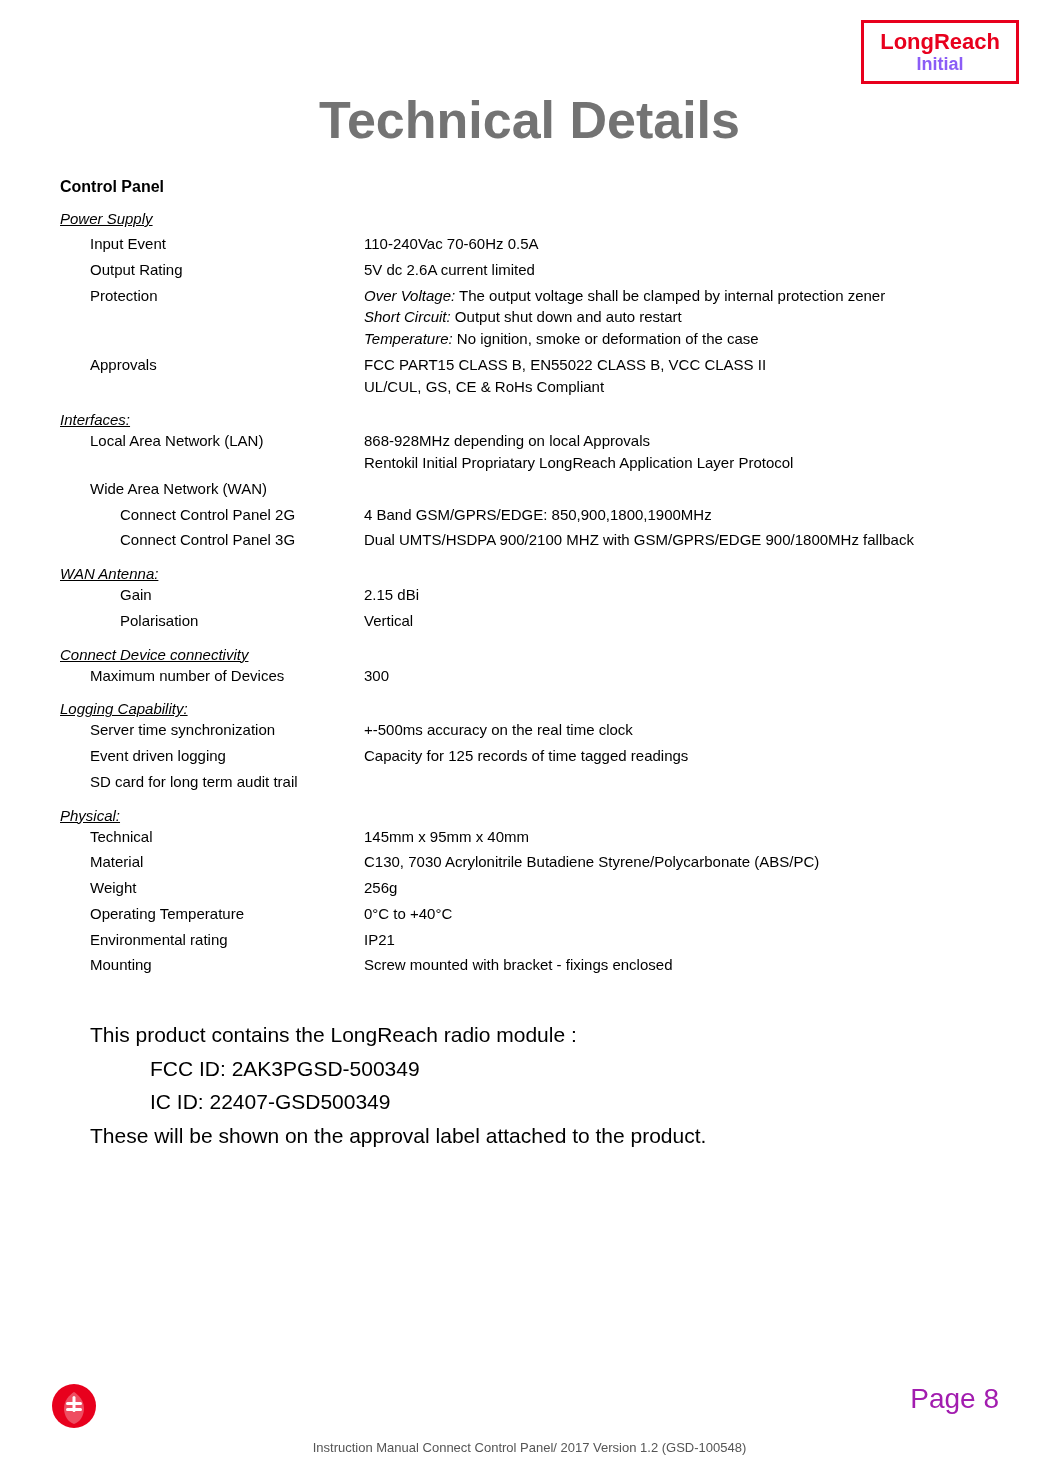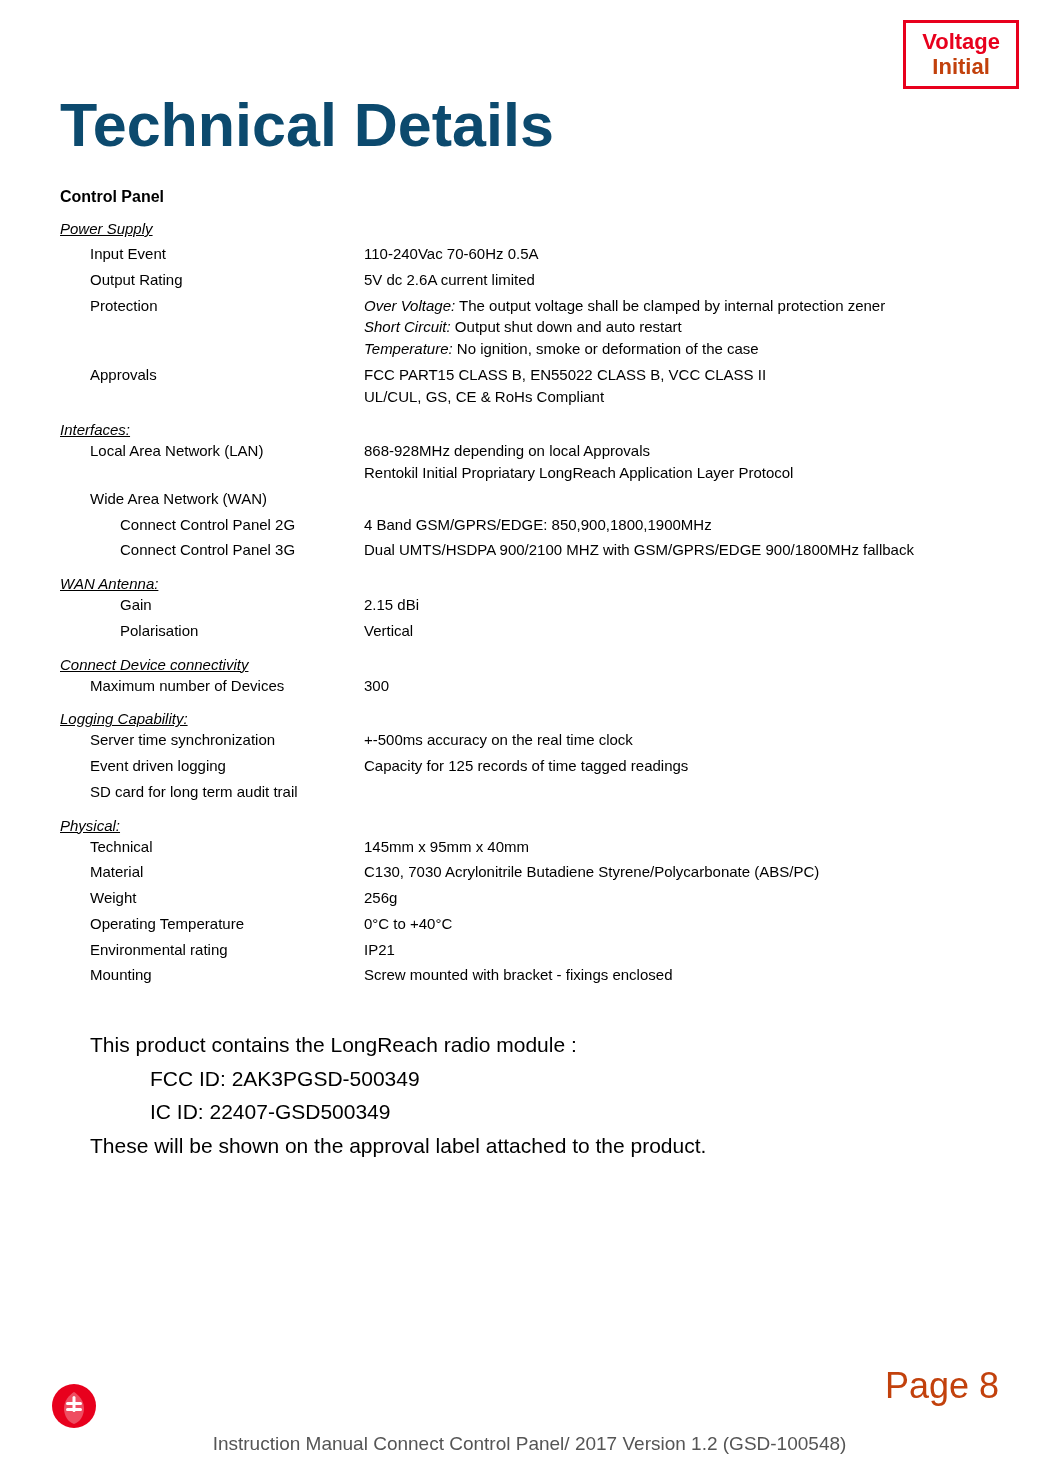--- a/index.html
+++ b/index.html
@@ -13,23 +13,24 @@
       font-size: 15px;
       color: #000;
     }
     .logo-box {
       border: 3px solid #e8001d;
       padding: 6px 14px;
       display: inline-block;
     }
 
     h1.page-title {
-      font-size: 61px;
+      font-size: 52px;
       font-weight: bold;
-      color: #0c4a6e;
+      color: #737373;
+      text-align: center;
       margin-top: 60px;
       margin-bottom: 28px;
     }
 
     .section-title {
       font-weight: bold;
       font-size: 16px;
       margin-bottom: 4px;
     }
 
@@ -80,50 +81,50 @@
       font-size: 21px;
       line-height: 1.6;
       padding-left: 30px;
     }
     .fcc-section .indent {
       padding-left: 60px;
     }
 
     .page-footer {
       position: absolute;
-      bottom: 68px;
+      bottom: 60px;
       right: 60px;
-      font-size: 36px;
-      color: #c2410c;
+      font-size: 28px;
+      color: #a21caf;
     }
 
     .footer-bar {
       position: absolute;
       bottom: 20px;
       left: 0;
       right: 0;
       text-align: center;
-      font-size: 19px;
+      font-size: 13px;
       color: #555;
     }
 
     .logo-icon {
       position: absolute;
       bottom: 45px;
       left: 50px;
       width: 48px;
       height: 48px;
     }
   </style>
 </head>
 <body>
 
 <div class="logo-box" style="position:absolute;top:20px;right:40px;border:3px solid #e8001d;padding:6px 16px;text-align:center;">
-  <div style="color:#e8001d;font-weight:bold;font-size:22px;line-height:1.15;">Voltage</div>
-  <div style="color:#c2410c;font-weight:bold;font-size:22px;line-height:1.15;">Initial</div>
+  <div style="color:#e8001d;font-weight:bold;font-size:22px;line-height:1.15;">LongReach</div>
+  <div style="color:#8b5cf6;font-weight:bold;font-size:18px;line-height:1.15;">Initial</div>
 </div>
 
 <h1 class="page-title">Technical Details</h1>
 
 <div class="section-block">
   <div class="section-title">Control Panel</div>
   <div class="subsection-title" style="padding-left:0;">Power Supply</div>
   <table class="spec-table">
     <tbody>
         <tr>

